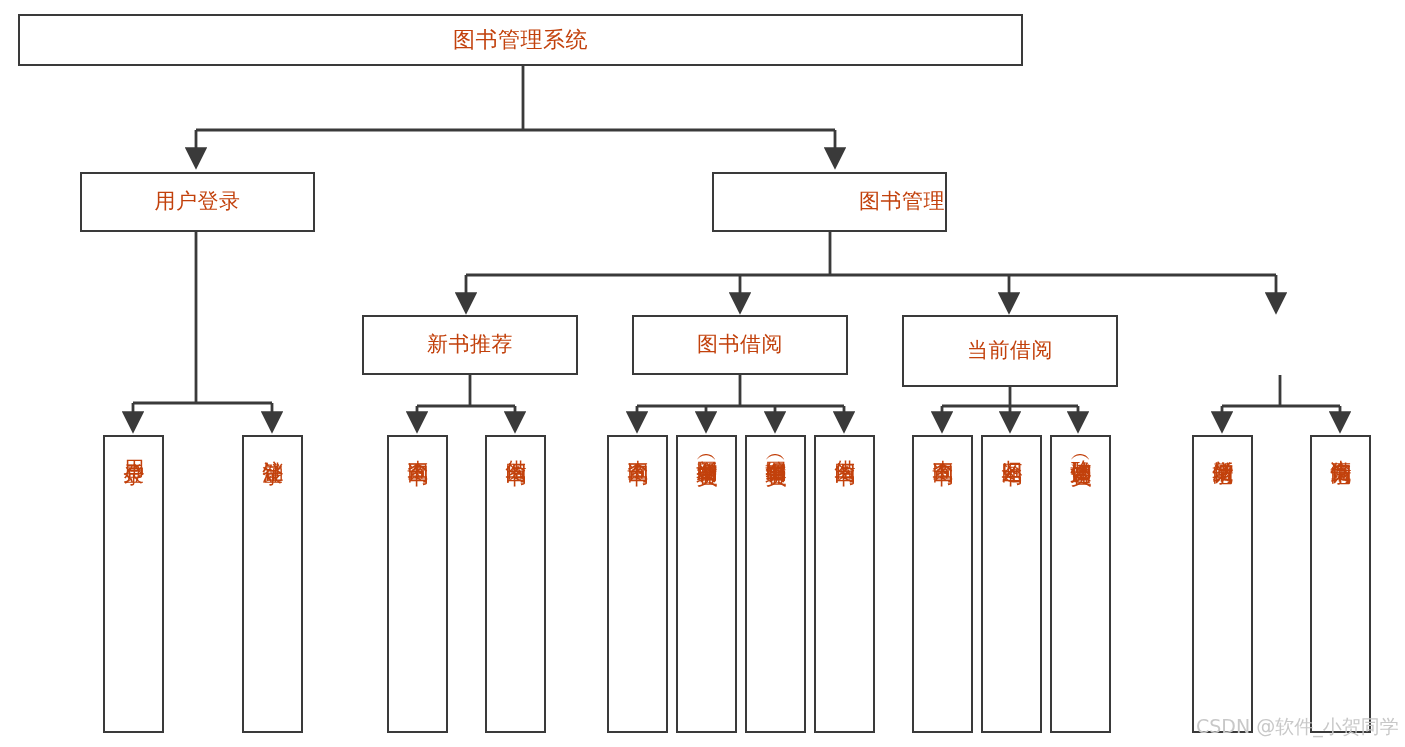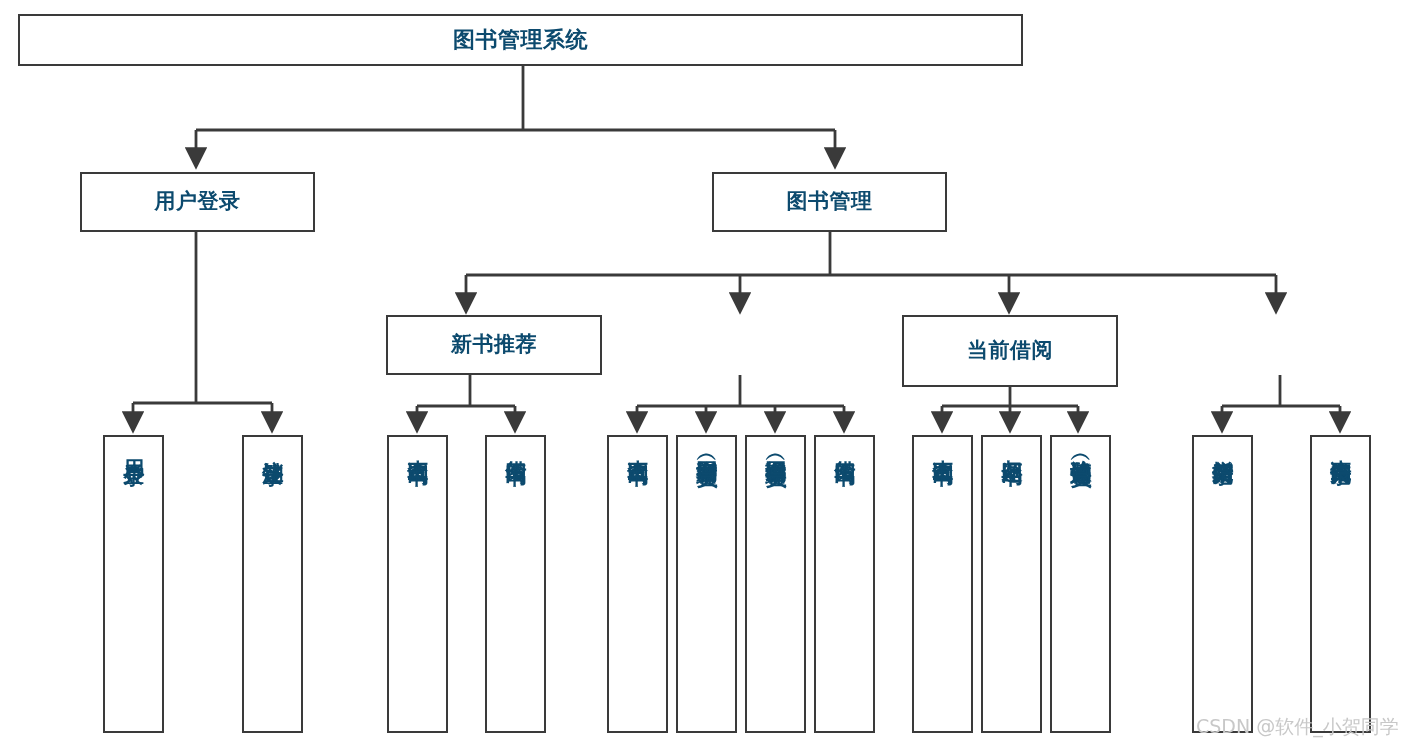--- a/index.html
+++ b/index.html
@@ -27,23 +27,22 @@
     pointer-events: none;
   }
   .node {
     position: absolute;
     box-sizing: border-box;
     background: #ffffff;
     border: 2.5px solid #3a3a3a;
     display: flex;
     align-items: center;
     justify-content: center;
-    color: #0c4a6e;
+    color: #c2410c;
     z-index: 2;
-    font-weight: bold;
   }
   .node .label {
     text-align: center;
     line-height: 1.12;
     letter-spacing: 0.5px;
     white-space: pre-line;
   }
   
   .node.horiz .label {
     font-size: 21px;
@@ -134,26 +133,29 @@
     </g>
   </svg>
 
   <div class="node horiz root" style="left:18px; top:14px; width:1005px; height:52px;">
     <span class="label">图书管理系统</span>
   </div>
 
   <div class="node horiz" style="left:80px; top:172px; width:235px; height:60px;">
     <span class="label">用户登录</span>
   </div>
-  <div class="node horiz" style="left:712px; top:172px; width:235px; height:60px;">
+  <div class="node horiz" style="left:712px; top:172px; width:235px; height:60px;justify-content:flex-end;">
     <span class="label">图书管理</span>
   </div>
 
-  <div class="node horiz" style="left:362px; top:315px; width:216px; height:60px;margin-left:24px;">
+  <div class="node horiz" style="left:362px; top:315px; width:216px; height:60px;">
     <span class="label">新书推荐</span>
+  </div>
+  <div class="node horiz" style="left:632px; top:315px; width:216px; height:60px;">
+    <span class="label">图书借阅</span>
   </div>
   <div class="node horiz" style="left:902px; top:315px; width:216px; height:72px;">
     <span class="label">当前借阅</span>
   </div>
 
   <div class="node vert" style="left:103px; top:435px; width:61px; height:298px;">
     <span class="label">用户登录</span>
   </div>
   <div class="node vert" style="left:242px; top:435px; width:61px; height:298px;">
     <span class="label">注销登录</span>

